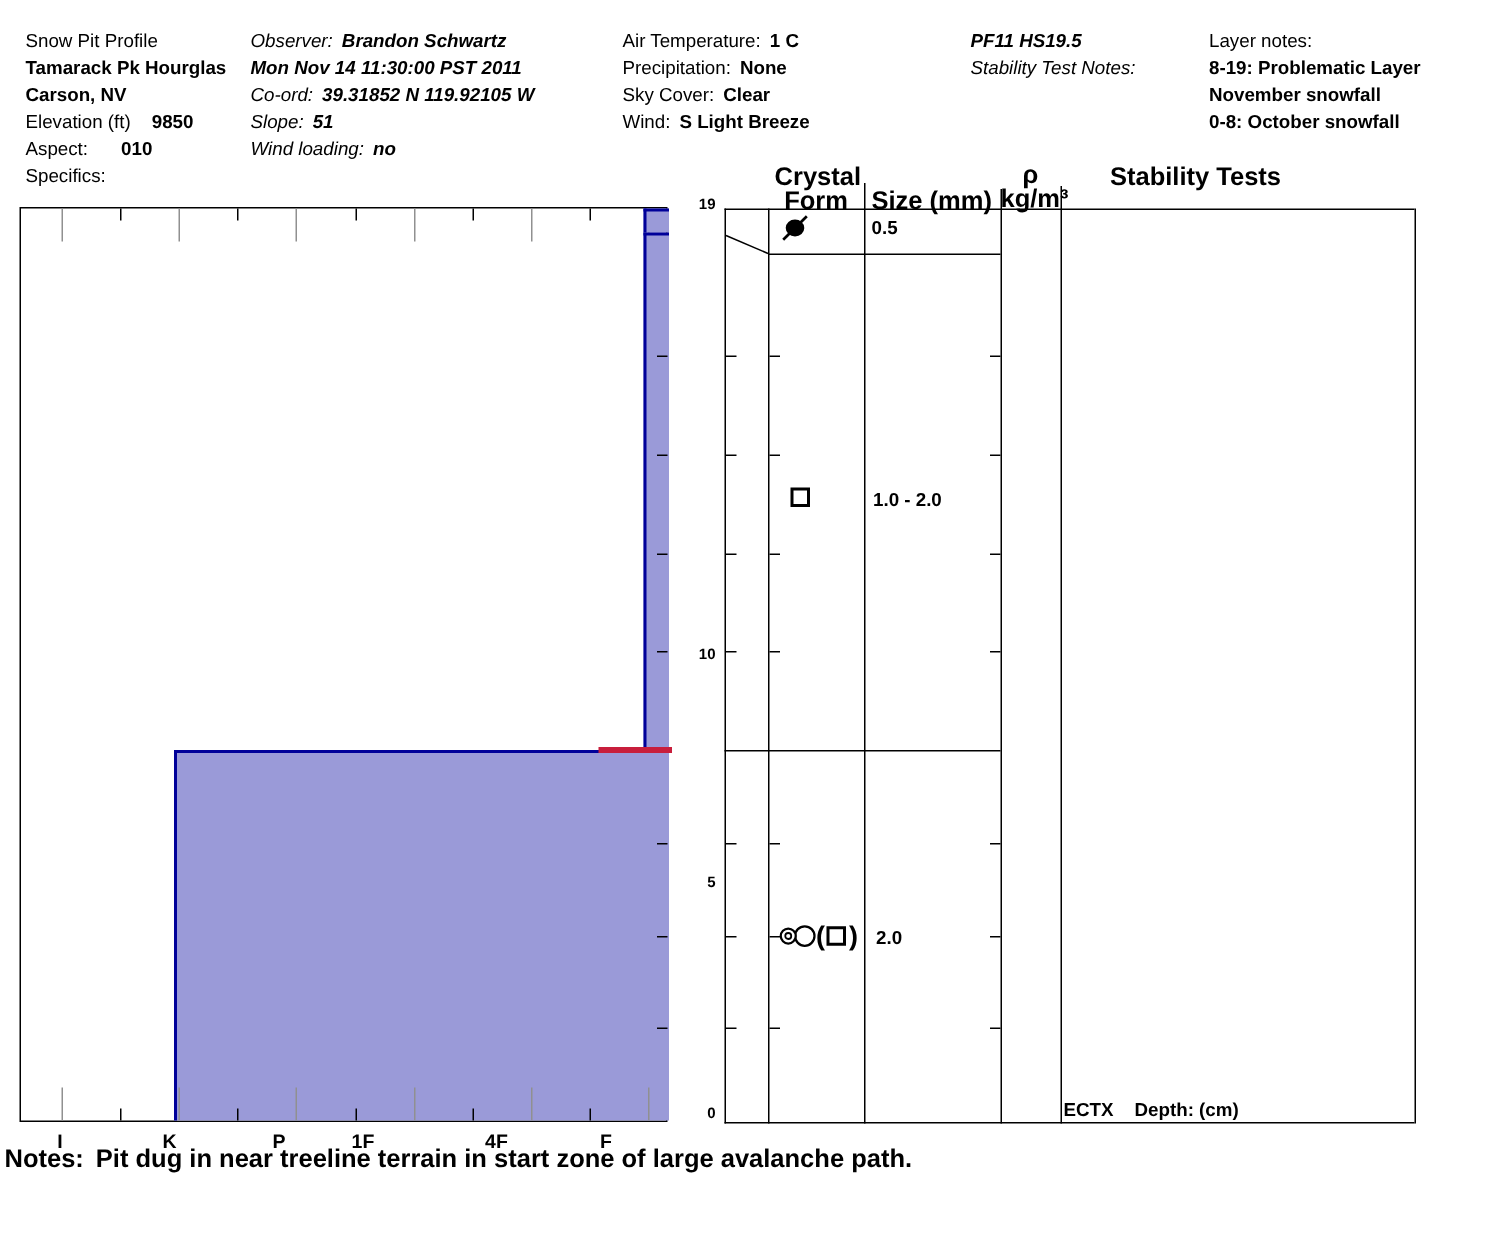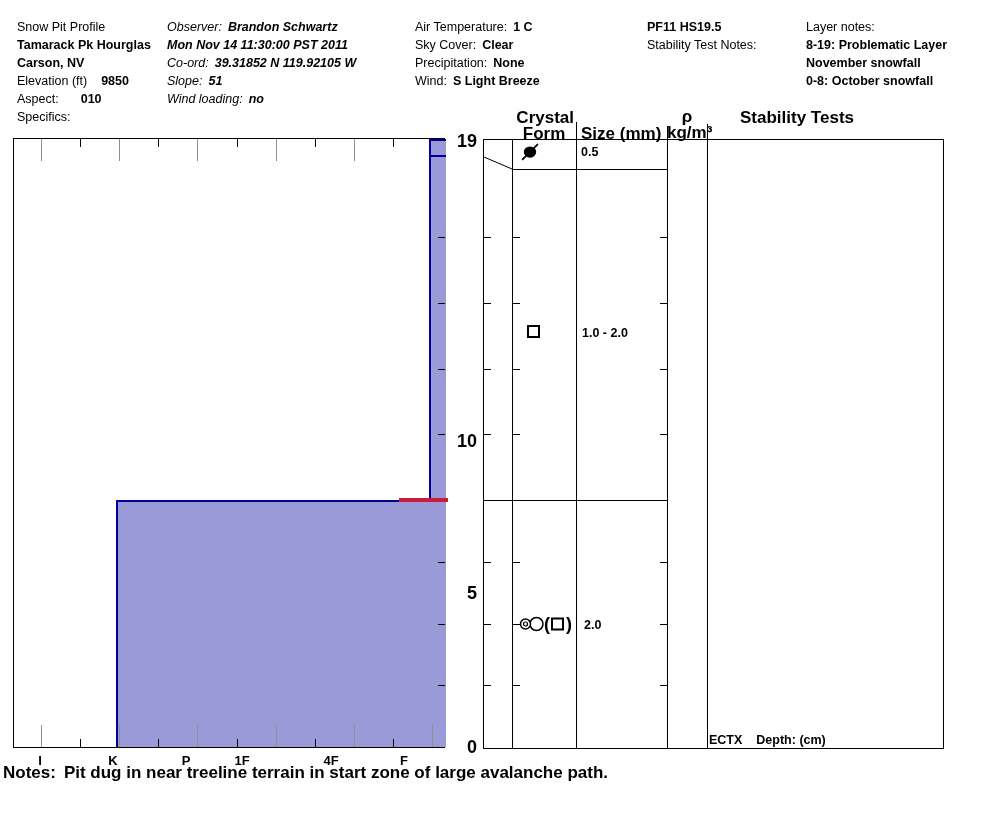--- a/index.html
+++ b/index.html
@@ -19,21 +19,21 @@
 
   
   .chart { position:absolute; left:13px; top:138px; width:432px; height:610px; border:1px solid #000; }
   .bar   { position:absolute; background:#9a9ad8; border-style:solid; border-color:#000099; border-width:2px 0 0 2px; z-index:2; }
   .tick-major { position:absolute; width:1px; height:22px; background:#909090; }
   .tick-minor { position:absolute; width:1px; height:8px;  background:#000; }
   .tick-top    { z-index:1; }
   .tick-bottom { z-index:3; }
   .flagline { position:absolute; height:4px; background:#c81e3c; z-index:4; }
 
-  .ylab { position:absolute; width:28px; text-align:right; font-weight:bold; font-size:18px; }
+  .ylab { position:absolute; width:28px; text-align:right; font-weight:bold; font-size:10px; }
   .xlab { position:absolute; width:30px; text-align:center; font-weight:bold; font-size:13px; top:753px; }
 
   .depth-tick { position:absolute; width:7px; height:1px; background:#000; z-index:5; }
 
   
   .thead { position:absolute; font-weight:bold; font-size:17px; white-space:nowrap; }
   .sizeval { position:absolute; font-weight:bold; white-space:nowrap; }
   .sym { position:absolute; }
 
   .ect { position:absolute; left:709px; top:733px; font-weight:bold; white-space:nowrap; }
@@ -59,26 +59,26 @@
   <div class="hcol" style="left:167px;font-style:italic;">
     <div class="hrow"><span>Observer:</span><span class="val">Brandon Schwartz</span></div>
     <div class="hrow b">Mon Nov 14 11:30:00 PST 2011</div>
     <div class="hrow"><span>Co-ord:</span><span class="val">39.31852 N 119.92105 W</span></div>
     <div class="hrow"><span>Slope:</span><span class="val">51</span></div>
     <div class="hrow"><span>Wind loading:</span><span class="val">no</span></div>
   </div>
 
   <div class="hcol" style="left:415px;">
     <div class="hrow"><span>Air Temperature:</span><span class="val">1 C</span></div>
+    <div class="hrow"><span>Precipitation:</span><span class="val">None</span></div>
     <div class="hrow"><span>Sky Cover:</span><span class="val">Clear</span></div>
-    <div class="hrow"><span>Precipitation:</span><span class="val">None</span></div>
     <div class="hrow"><span>Wind:</span><span class="val">S Light Breeze</span></div>
   </div>
 
-  <div class="hcol" style="left:647px;">
+  <div class="hcol" style="left:647px;font-style:italic;">
     <div class="hrow b">PF11 HS19.5</div>
     <div class="hrow">Stability Test Notes:</div>
   </div>
 
   <div class="hcol" style="left:806px;">
     <div class="hrow">Layer notes:</div>
     <div class="hrow b">8-19: Problematic Layer</div>
     <div class="hrow b">November snowfall</div>
     <div class="hrow b">0-8: October snowfall</div>
   </div>

